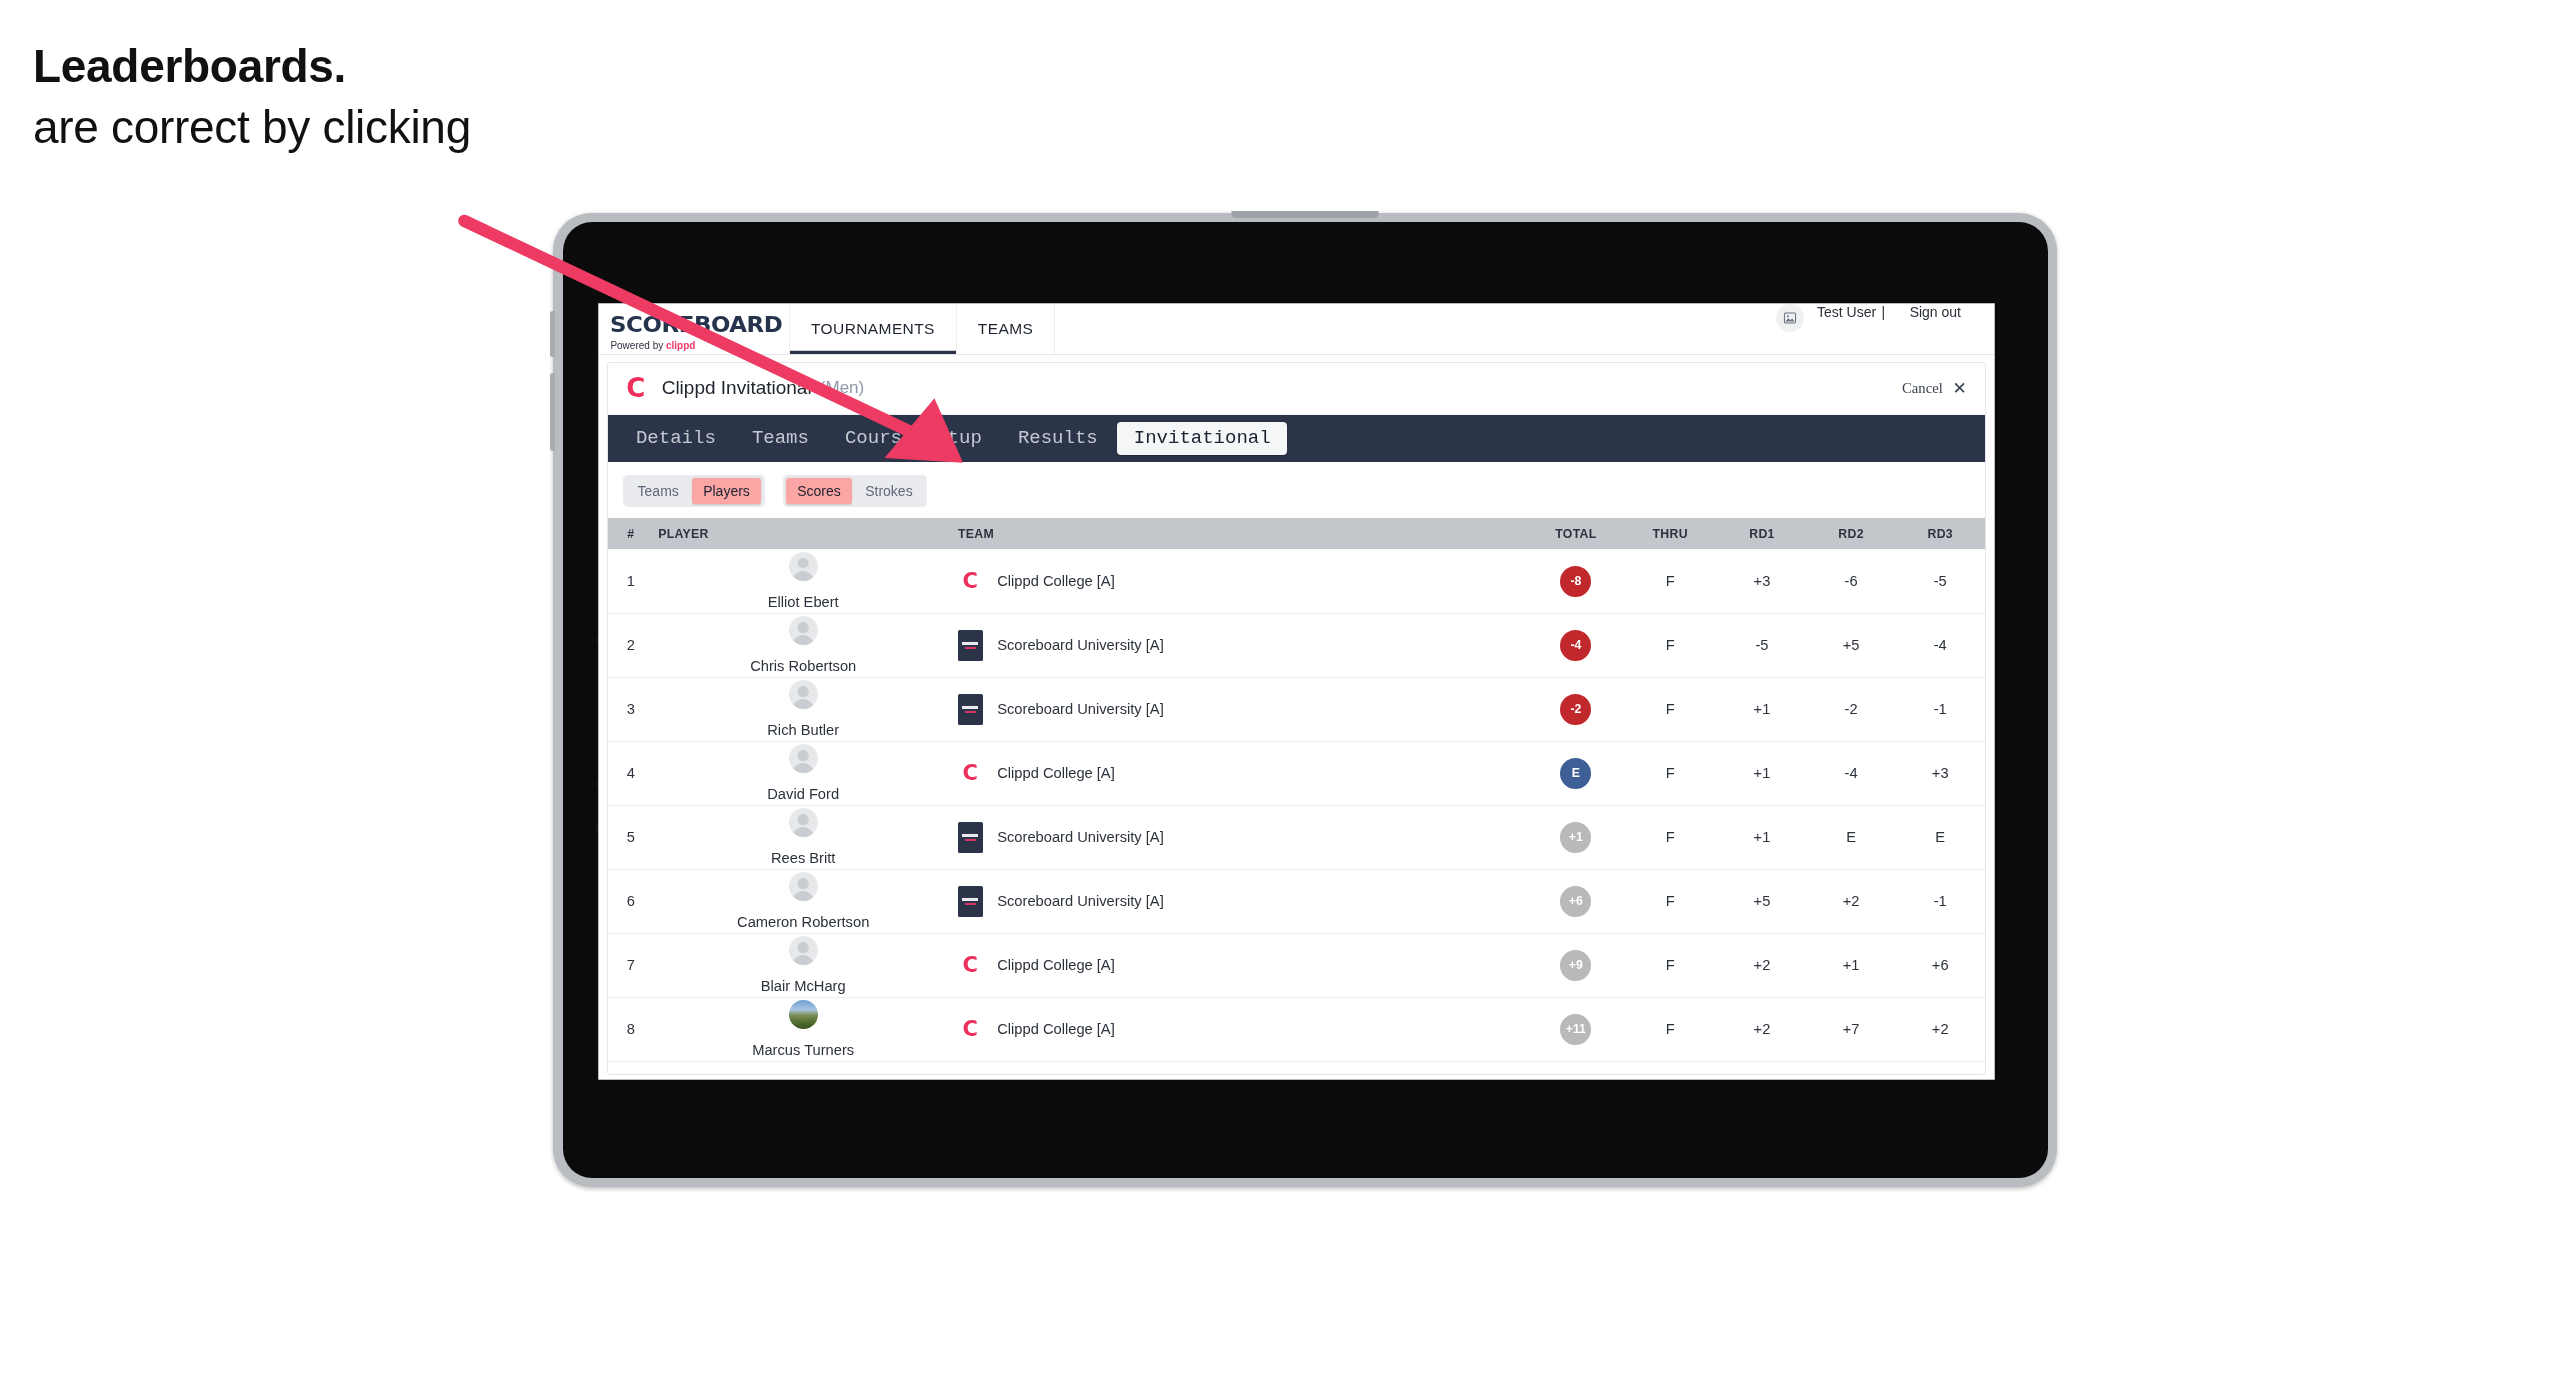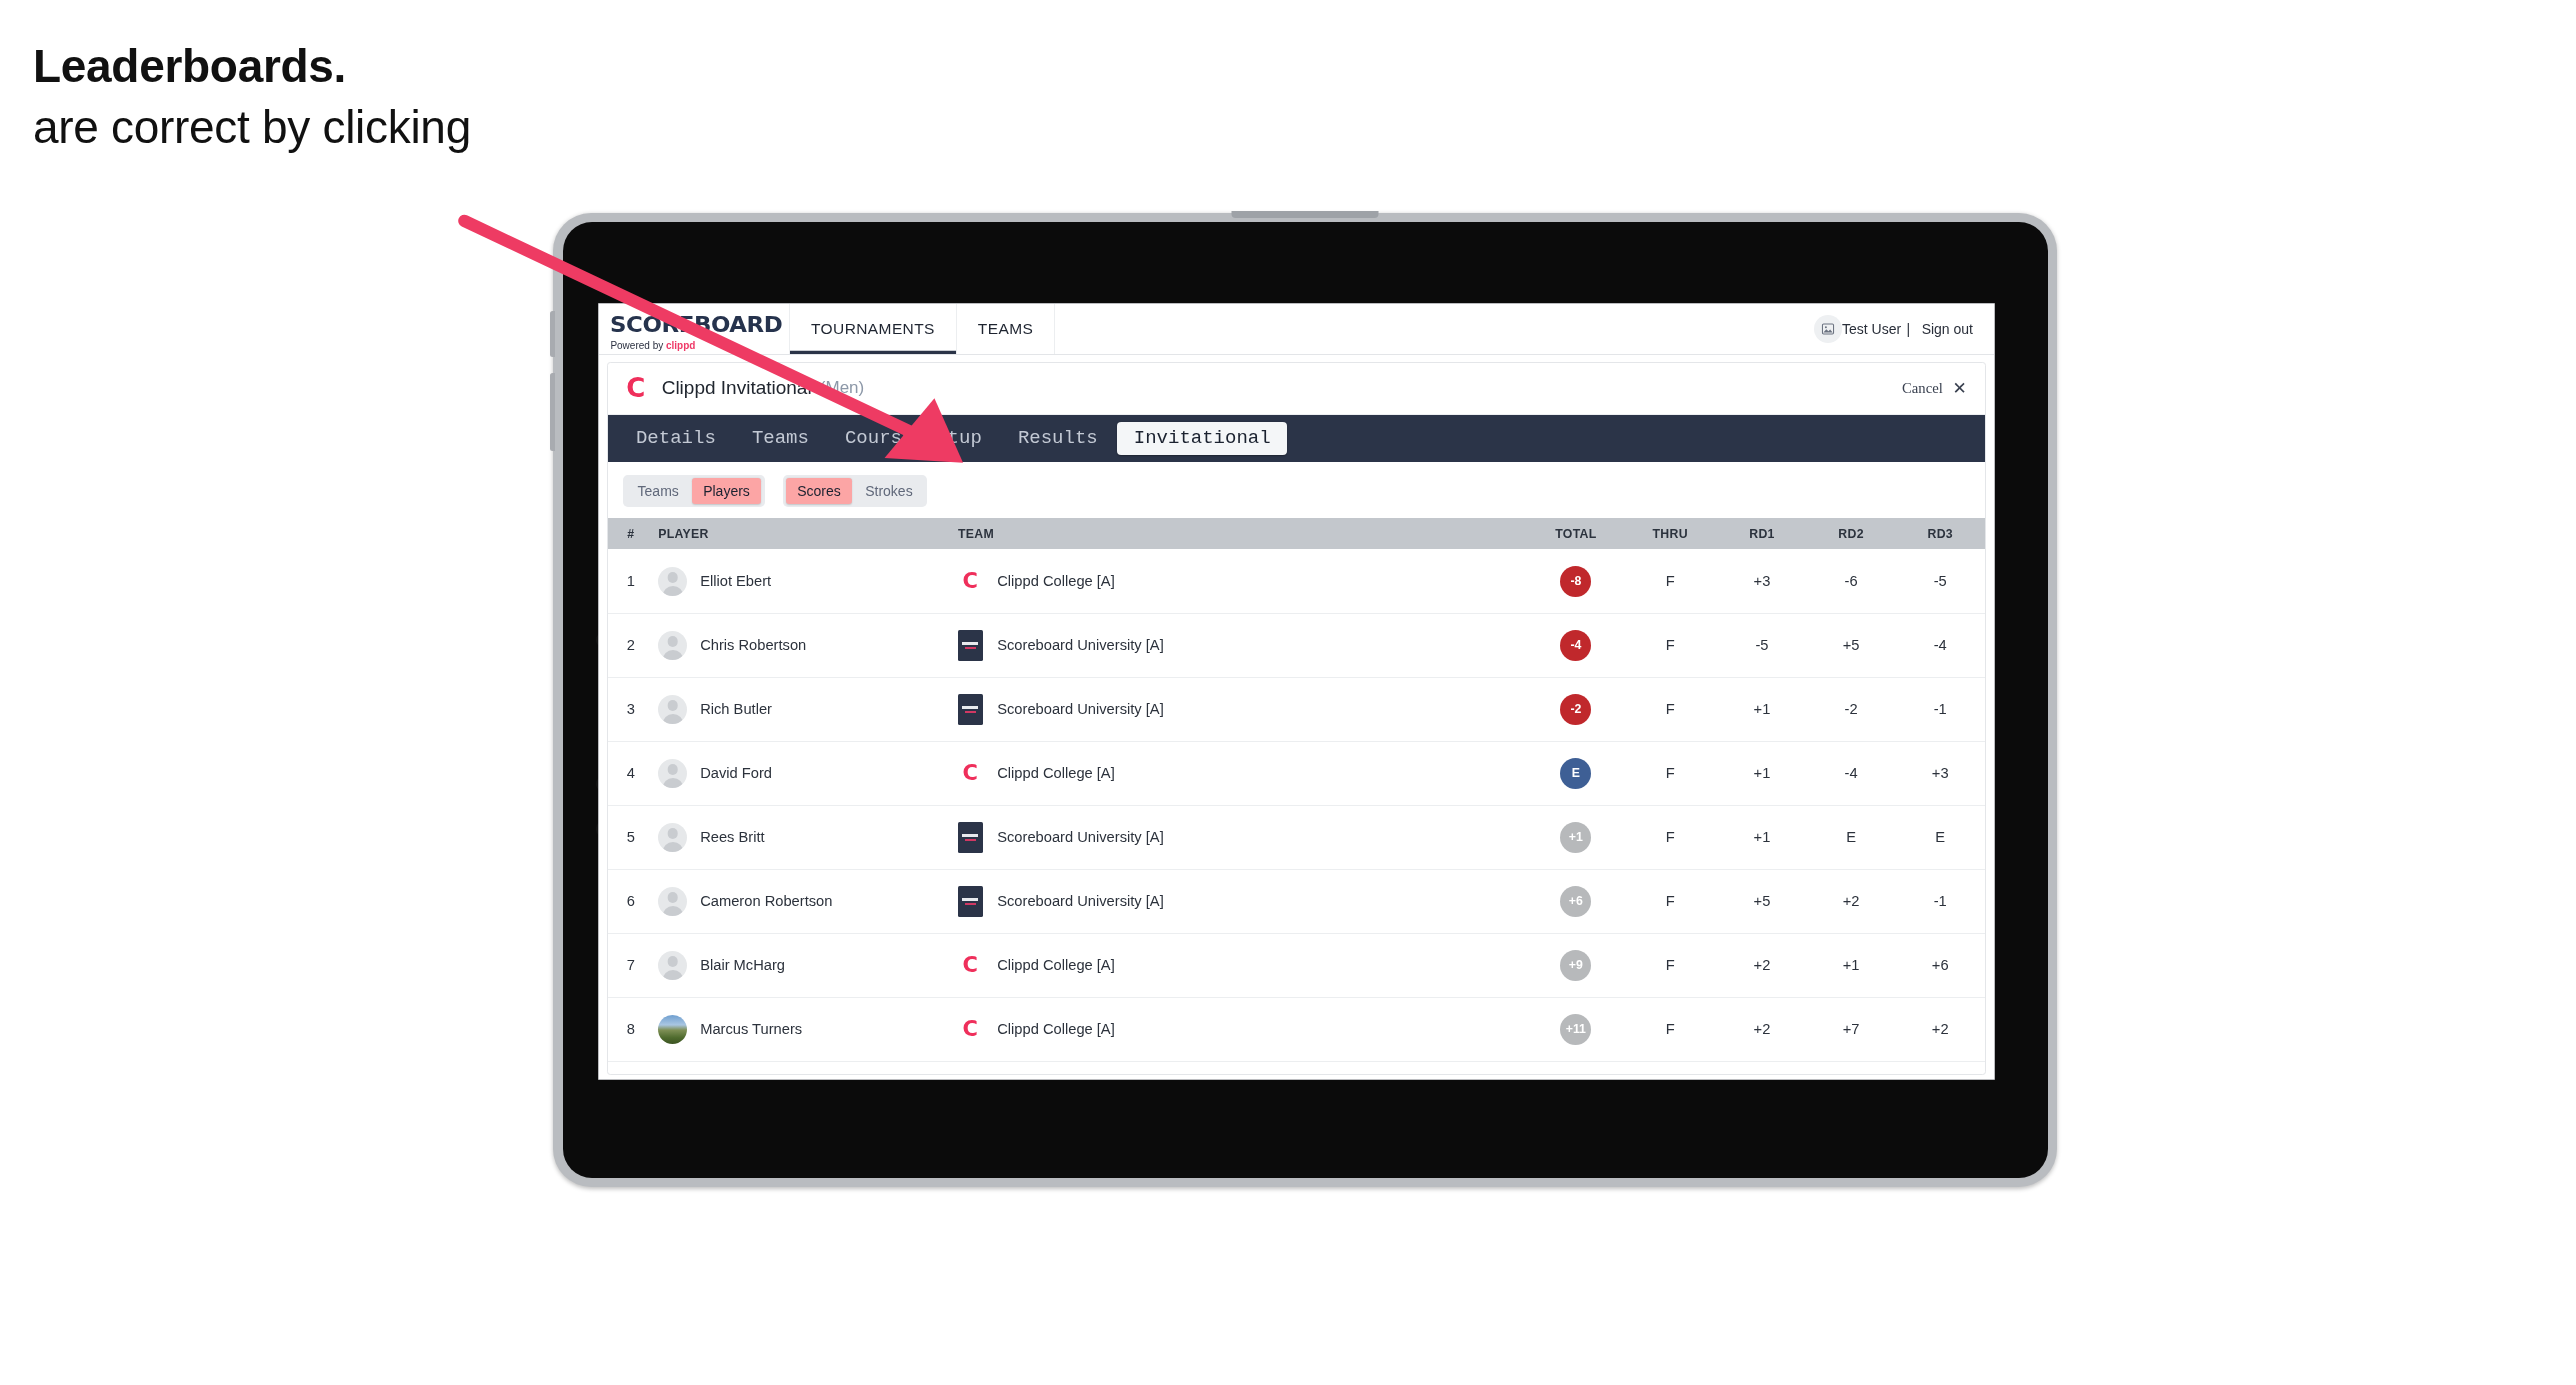--- a/index.html
+++ b/index.html
@@ -73,21 +73,21 @@
   .topnav { display:flex; align-items:stretch; }
   .topnav-item {
     display:flex; align-items:center; padding:0 21px;
     font-size:15.5px; color:#1e2430; letter-spacing:0.4px;
     border-right:0.8px solid #eceef0;
   }
   .topnav-item:first-child { border-left:0.8px solid #eceef0; }
   .topnav-item.active { box-shadow: inset 0 -3.3px 0 0 #2b3448; }
 
   .topbar-spacer { flex:1; }
-  .user-area { display:flex; align-items:center; padding-right:21px; }
+  .user-area { display:flex; align-items:flex-start; padding-right:33px; gap:13px; }
   .avatar-chip {
     width:28px; height:28px; border-radius:50%; background:#eef0f2;
     display:flex; align-items:center; justify-content:center;
   }
   .user-text { font-size:14px; color:#2a2f3a; }
   .user-sep { margin:0 1.6px; color:#2a2f3a; }
   .signout { font-size:14px; color:#2a2f3a; margin-left:9.8px; }
 
   
   .card { margin:6.5px 8.2px 0 8.2px; border:0.8px solid #e4e6e9; border-radius:3.3px; background:#fff; overflow:hidden; height:713px; }
@@ -131,21 +131,21 @@
   .col-player{ width:286px; }
   .col-team  { width:549px; }
   .col-total { width:90px; }
   .col-thru  { width:90px; }
   .col-rd    { width:85px; }
   .lb thead th.col-total, .lb thead th.col-thru, .lb thead th.col-rd { text-align:center; }
 
   .lb tbody tr { border-bottom:0.8px solid #eceef0; height:64px; }
   .lb tbody td { font-size:14.7px; color:#2c323c; padding:0 4.9px; }
   .td-rank { text-align:center; color:#3b414c; font-size:14.7px; }
-  .player-cell { display:flex; align-items:center; gap:13px; }
+  .player-cell { display:flex; align-items:center; gap:13px;flex-direction:column; }
   .p-avatar { width:29px; height:29px; border-radius:50%; background:#e6e8ea; position:relative; overflow:hidden; flex:0 0 auto; }
   .p-avatar .head { position:absolute; left:50%; top:5.7px; transform:translateX(-50%); width:10.6px; height:10.6px; border-radius:50%; background:#c9ccd0; }
   .p-avatar .body { position:absolute; left:50%; top:19px; transform:translateX(-50%); width:21px; height:16.4px; border-radius:10.6px 10.6px 0 0; background:#c9ccd0; }
   .p-avatar.photo { background:linear-gradient(180deg,#6f9fd0 0%,#a9c6e2 34%,#7e8f55 52%,#4f6b2e 78%,#3c5422 100%); }
 
   .team-cell { display:flex; align-items:center; gap:14.7px; }
   .team-logo-c {
     width:24.5px; text-align:center; font-family:"DejaVu Sans", sans-serif;
     font-weight:700; font-size:21px; color:#ef2f5b; line-height:1;
   }

